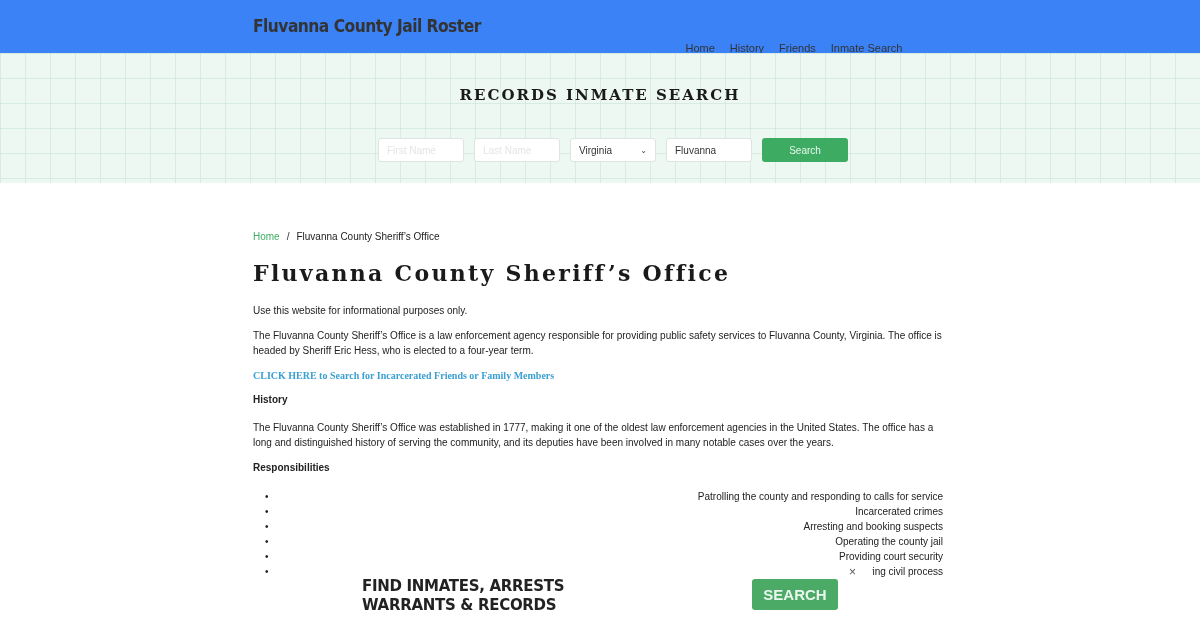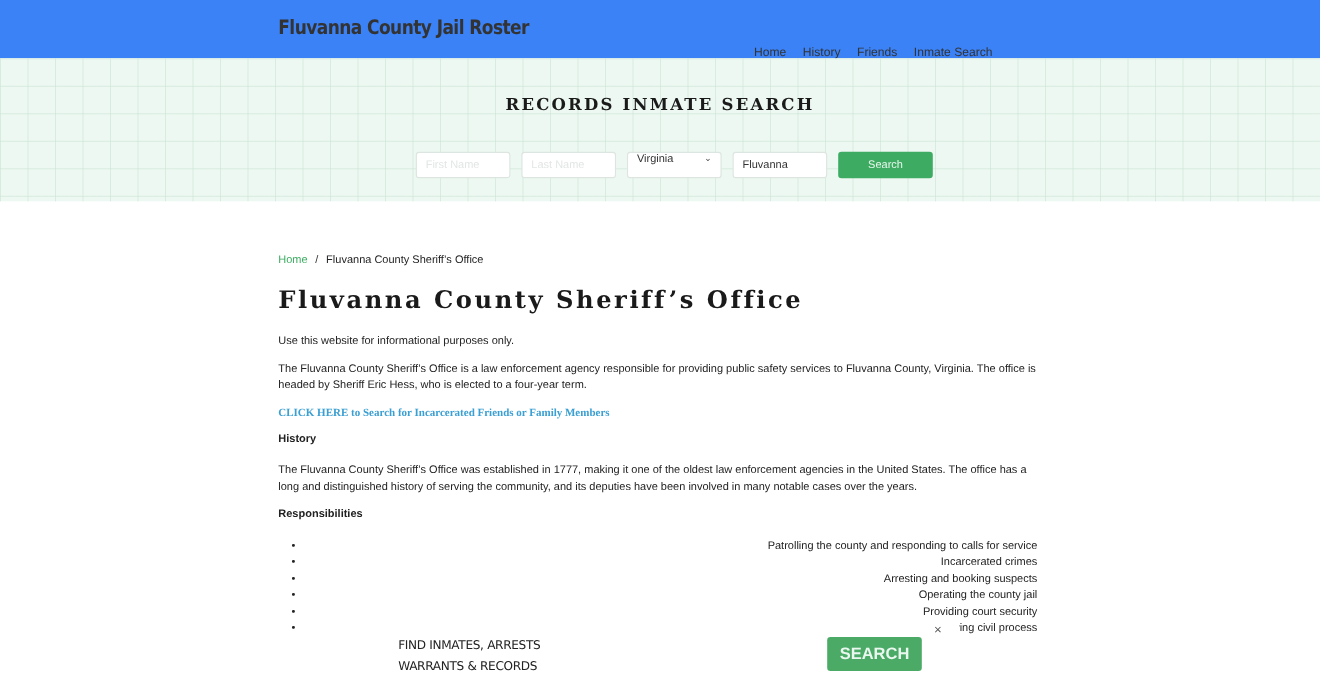--- a/index.html
+++ b/index.html
@@ -18,40 +18,40 @@
     .hero { position: absolute; left: 0; top: 53px; width: 1200px; height: 130px;
       background-color: #ecf8f1;
       background-image:
         linear-gradient(to right, rgba(200,225,210,0.55) 1px, transparent 1px),
         linear-gradient(to bottom, rgba(200,225,210,0.55) 1px, transparent 1px);
       background-size: 25px 25px; }
     .hero-title { position: absolute; top: 33px; width: 100%; text-align: center; font-family: "DejaVu Serif", serif; font-weight: bold; font-size: 15px; letter-spacing: 2px; color: #1a1a1a; }
     .search-row { position: absolute; top: 85px; left: 366px; display: flex; gap: 10px; margin-left: 12px; }
     .search-row input, .search-row .select { width: 86px; height: 24px; border: 1px solid #dde5e0; border-radius: 3px; background: #fff; font-family: "Liberation Sans", sans-serif; font-size: 10px; padding: 0 8px; color: #333; }
     .search-row input::placeholder { color: #e2e6e4; }
-    .select { display: flex; align-items: flex-start; justify-content: space-between; }
+    .select { display: flex; align-items: center; justify-content: space-between; }
     .select .chev { font-size: 8px; color: #444; }
     .search-btn { width: 86px; height: 24px; background: #3dac62; color: #e9f7ee; border: none; border-radius: 3px; font-size: 10px; font-family: "Liberation Sans", sans-serif; cursor: pointer; }
 
     
     .content { position: absolute; left: 253px; top: 229px; width: 690px; font-size: 10px; line-height: 15px; color: #222; }
     .breadcrumb { font-size: 10px; color: #222; margin-bottom: 16px; }
     .breadcrumb .crumb-home { color: #3dac62; text-decoration: none; cursor: pointer; }
     .breadcrumb .sep { margin: 0 7px; color: #333; }
     .page-title { font-family: "DejaVu Serif", serif; font-weight: bold; font-size: 22px; letter-spacing: 2.3px; color: #1a1a1a; margin-bottom: 17px; line-height: 26px; }
     .content p { margin-bottom: 10px; }
     .cta-link { color: #3a9fd2; font-weight: bold; text-decoration: none; cursor: pointer; display: block; margin-bottom: 9px; font-family: Liberation Serif, serif; }
     .subhead { font-weight: bold; margin-bottom: 13px; }
     .duties { list-style: none; padding-left: 12px; margin-top: 14px; }
     .duties li { position: relative; padding-left: 13px; line-height: 15px; text-align: right; }
     .duties li::before { content: "•"; position: absolute; left: 0; top: 0; }
 
     
     .ad { position: absolute; left: 352px; top: 565px; width: 520px; height: 55px; background: #fff; }
-    .ad-headline { position: absolute; left: 10px; top: 12px; font-family: "DejaVu Sans", sans-serif; font-weight: normal; font-size: 11px; line-height: 19px; color: #222; letter-spacing: -0.3px; }
+    .ad-headline { position: absolute; left: 10px; top: 12px; font-family: "DejaVu Sans", sans-serif; font-weight: bold; font-size: 15px; line-height: 19px; color: #222; letter-spacing: -0.3px; }
     .ad-btn { position: absolute; left: 400px; top: 14px; width: 86px; height: 31px; background: #4aaa66; color: #eaf7ef; border-radius: 3px; font-weight: bold; font-size: 15px; display: flex; align-items: center; justify-content: center; cursor: pointer; border: none; font-family: "Liberation Sans", sans-serif; }
     .ad-close { position: absolute; left: 497px; top: 0px; font-size: 12px; color: #555; cursor: pointer; }
   </style>
 </head>
 <body>
 
 <header class="header">
   <div class="site-title">Fluvanna County Jail Roster</div>
   <nav class="nav">
     <a>Home</a>

